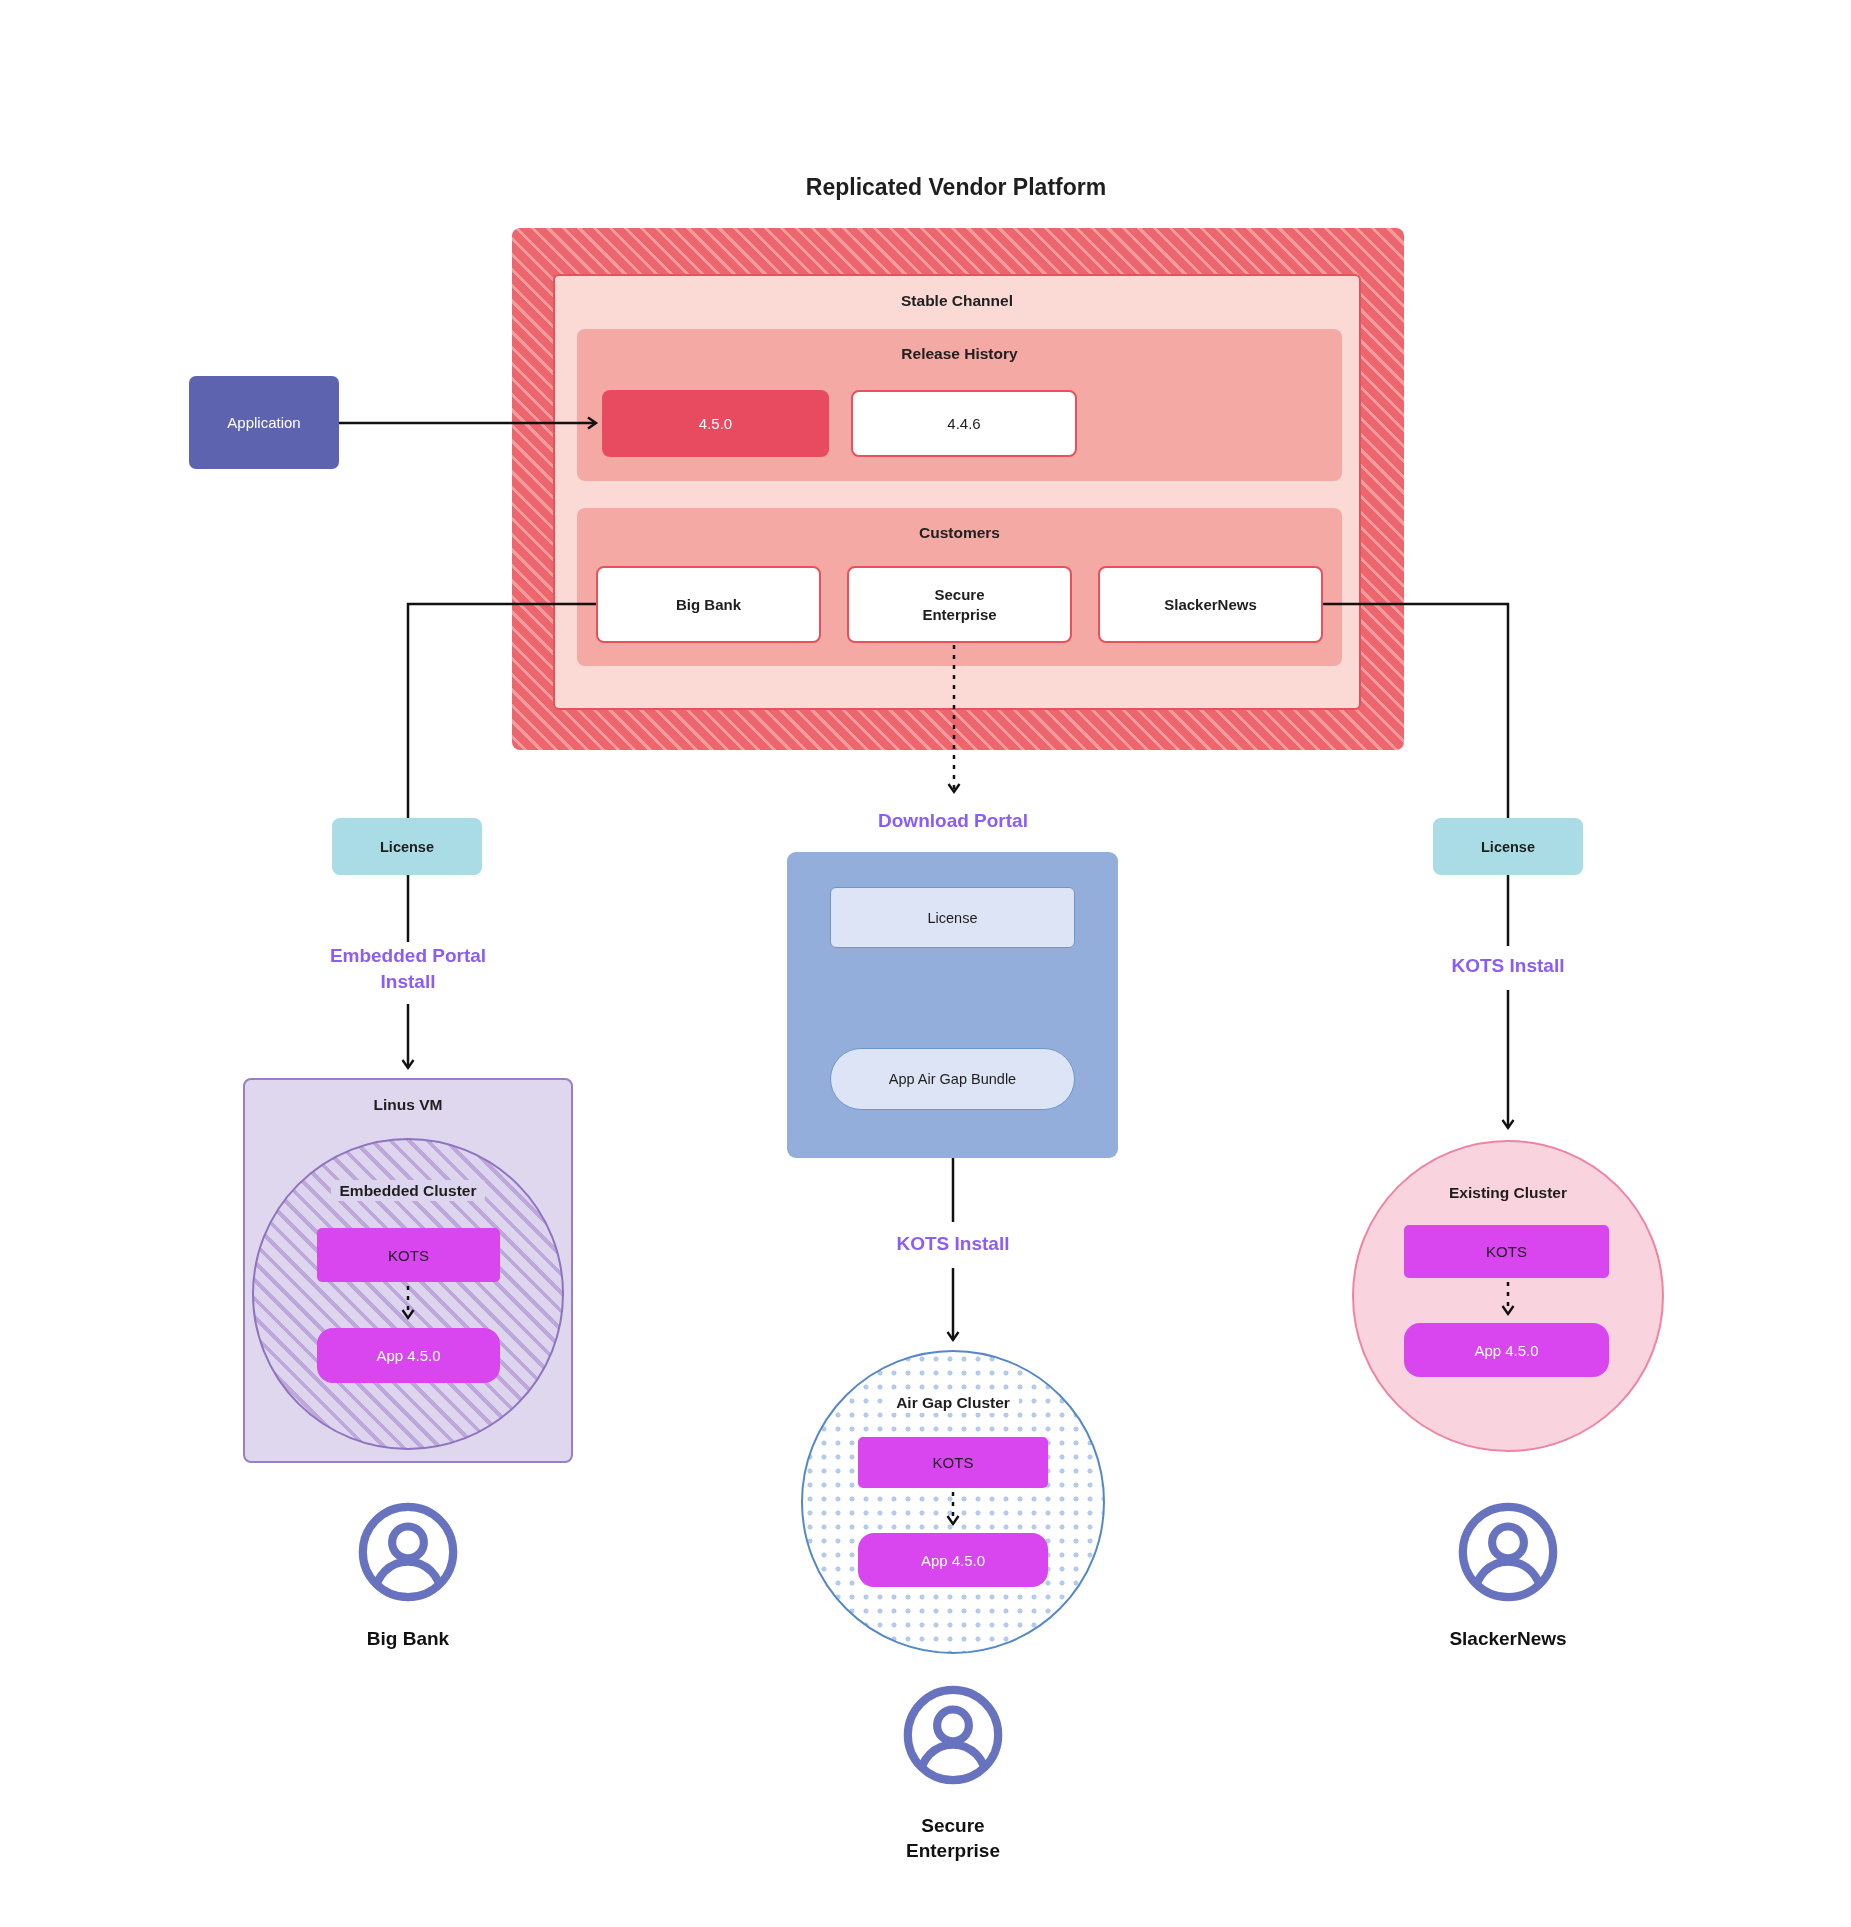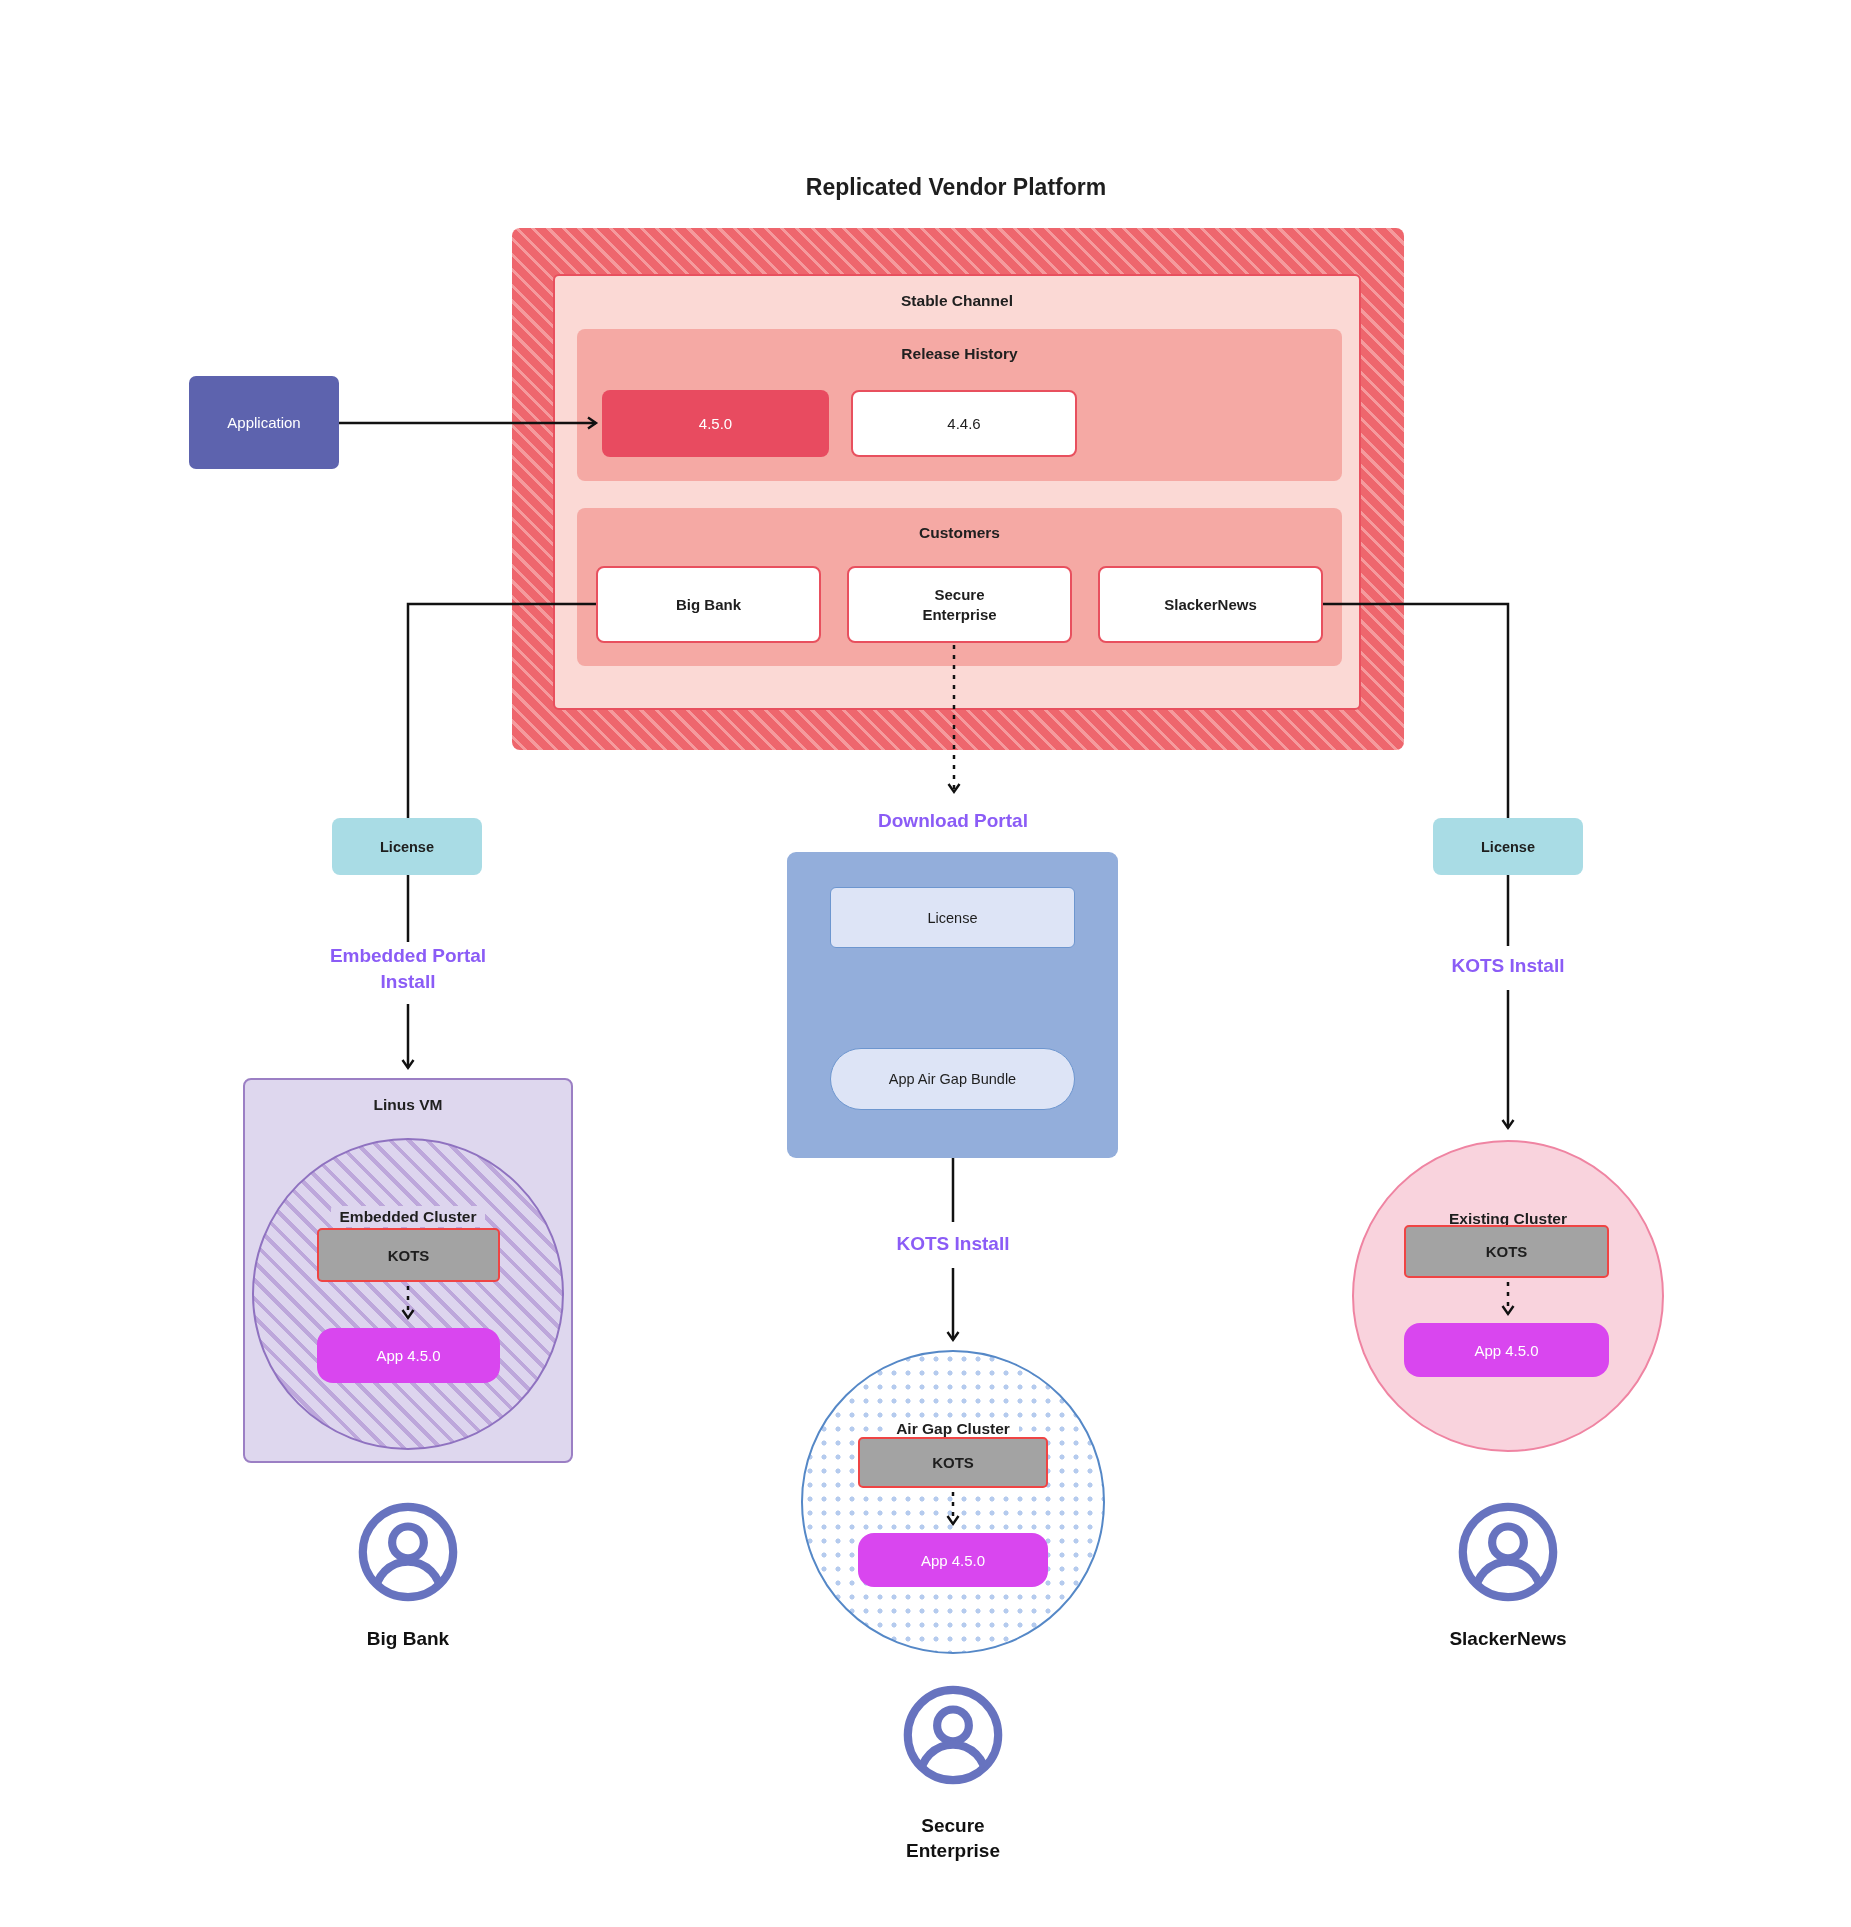--- a/index.html
+++ b/index.html
@@ -26,34 +26,34 @@
 
   .application{background:#5d63ae;border-radius:7px;color:#fff;font-size:15px;font-weight:400;}
 
   .license{background:#a9dce5;border-radius:8px;font-size:14.5px;font-weight:600;z-index:10;}
 
   .linusvm{background:#ded7ee;border:2px solid #9b7fc4;border-radius:8px;}
   .embedded-circle{
     background:repeating-linear-gradient(45deg,#bda7db 0 4px,#ddd5ee 4px 13px);
     border:2px solid #8f72c0;border-radius:50%;
   }
-  .circle-label{position:absolute;top:42px;left:0;right:0;text-align:center;margin-top:26px;}
+  .circle-label{position:absolute;top:42px;left:0;right:0;text-align:center;}
   .circle-label b{font-weight:600;font-size:15.5px;padding:2px 9px;border-radius:3px;}
   .embedded-circle .circle-label b{background:#ddd5ee;}
   .dotted-circle{
     background-color:#ffffff;
     background-image:radial-gradient(#b5cbee 2.5px,rgba(0,0,0,0) 2.6px);
     background-size:14px 14px;
     border:2px solid #5588c7;border-radius:50%;
   }
   .dotted-circle .circle-label b{background:#ffffff;}
   .existing-circle{background:#f9d3dd;border:2px solid #ef84a2;border-radius:50%;}
   .existing-circle .circle-label b{background:#f9d3dd;}
 
-  .kots-box{background:#a3a3a3;border:2px solid #ef4444;border-radius:5px;font-weight:700;font-size:15px;z-index:6;}
+  .kots-box{background:#d946ef;border:2px solid #d946ef;border-radius:5px;font-weight:400;font-size:15px;z-index:6;}
   .app-box{background:#d946ef;border-radius:16px;color:#fff;font-size:15px;font-weight:400;z-index:6;}
 
   .portal{background:#93aedb;border-radius:9px;}
   .portal-item{background:#dde4f6;border:1.5px solid #6d96cf;border-radius:6px;font-size:14.5px;font-weight:400;z-index:6;}
 
   .big-label{font-weight:600;font-size:19px;color:#111;line-height:1.32;}
   .big-label span{max-width:130px;display:inline-block;}
 
   svg.wires{position:absolute;left:0;top:0;z-index:5;pointer-events:none;}
   .person{z-index:3;}

